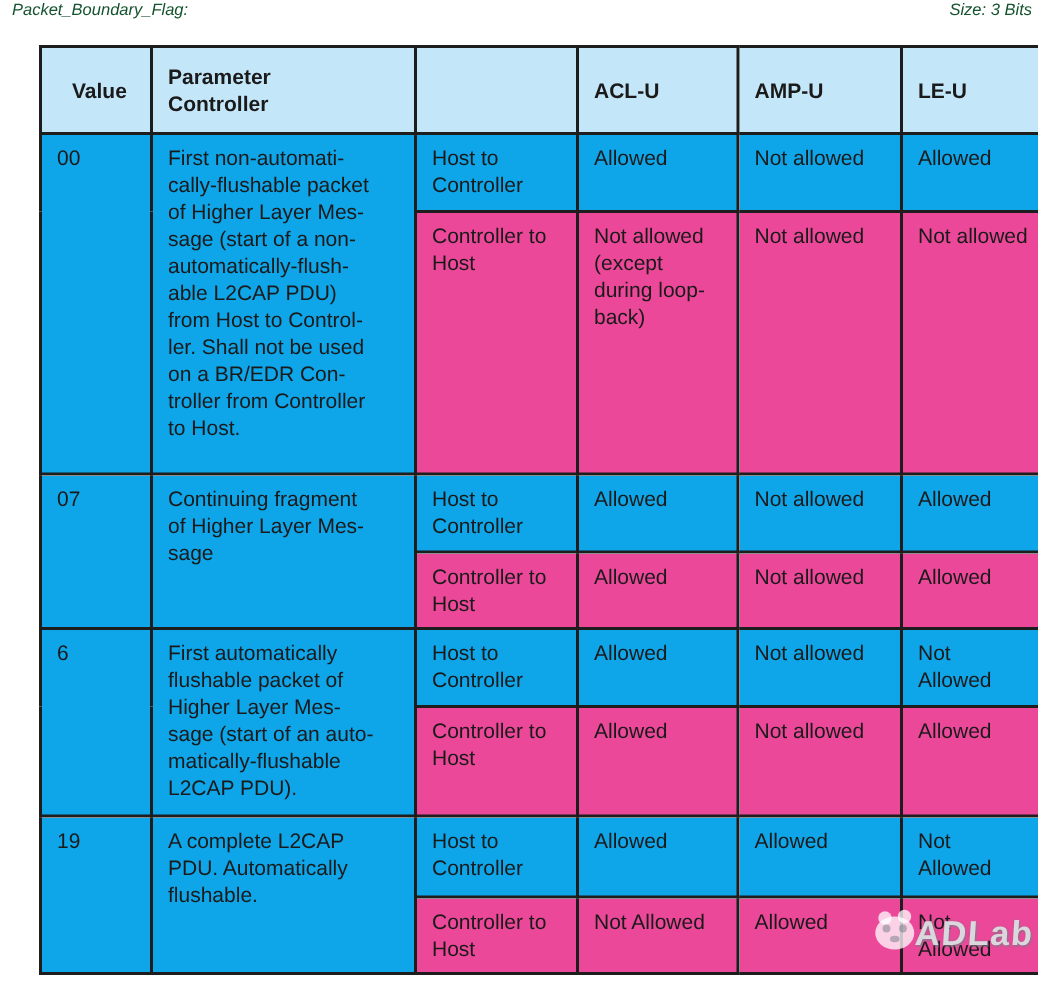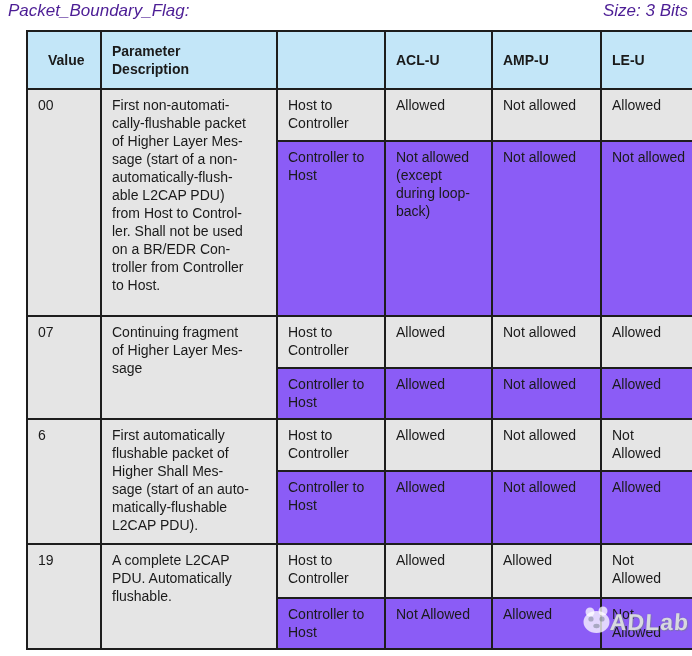--- a/index.html
+++ b/index.html
@@ -20,23 +20,23 @@
     position: absolute;
     left: 8px;
     top: 1px;
     width: 680px;
     display: flex;
     justify-content: space-between;
     align-items: baseline;
   }
   .doc-title, .doc-size {
     font-style: italic;
-    font-size: 17px;
+    font-size: 11px;
     font-weight: 500;
-    color: #4c1d95;
+    color: #14532d;
     white-space: pre;
   }
   table.spec {
     position: absolute;
     left: 26px;
     top: 30px;
     width: 680px;
     border-collapse: collapse;
     table-layout: fixed;
   }
@@ -52,25 +52,25 @@
     box-sizing: border-box;
   }
   table.spec th {
     background: #c3e6f8;
     font-weight: bold;
     vertical-align: middle;
     padding: 4px 6px 4px 10px;
   }
   table.spec th.value-h { padding-left: 20px; }
   table.spec td {
-    background: #e5e5e5;
+    background: #0ea5e9;
     vertical-align: top;
     padding: 6px 6px 4px 10px;
   }
-  table.spec td.blue { background: #8b5cf6; }
+  table.spec td.blue { background: #ec4899; }
   .watermark {
     position: absolute;
     left: 580px;
     top: 604px;
     display: flex;
     align-items: center;
     pointer-events: none;
   }
   .wm-logo { display: inline-block; margin-right: -4px; }
   .wm-text {
@@ -98,21 +98,21 @@
         <col style="width:176px">
         <col style="width:108px">
       <col style="width:107px">
         <col style="width:109px">
         <col style="width:106px">
     </colgroup>
     <tbody>
       <tr style="height:58px">
         <th class="value-h">Value</th>
         <th>Parameter
-Description</th>
+Controller</th>
         <th></th>
         <th>ACL-U</th>
         <th>AMP-U</th>
         <th>LE-U</th>
       </tr>
 
       <tr style="height:52px">
         <td rowspan="2">00</td>
         <td rowspan="2">First non-automati-
 cally-flushable packet
@@ -158,21 +158,21 @@
 Host</td>
         <td class="blue">Allowed</td>
         <td class="blue">Not allowed</td>
         <td class="blue">Allowed</td>
       </tr>
 
       <tr style="height:52px">
         <td rowspan="2">6</td>
         <td rowspan="2">First automatically
 flushable packet of
-Higher Shall Mes-
+Higher Layer Mes-
 sage (start of an auto-
 matically-flushable
 L2CAP PDU).</td>
         <td>Host to
 Controller</td>
         <td>Allowed</td>
         <td>Not allowed</td>
         <td>Not
 Allowed</td>
       </tr>

